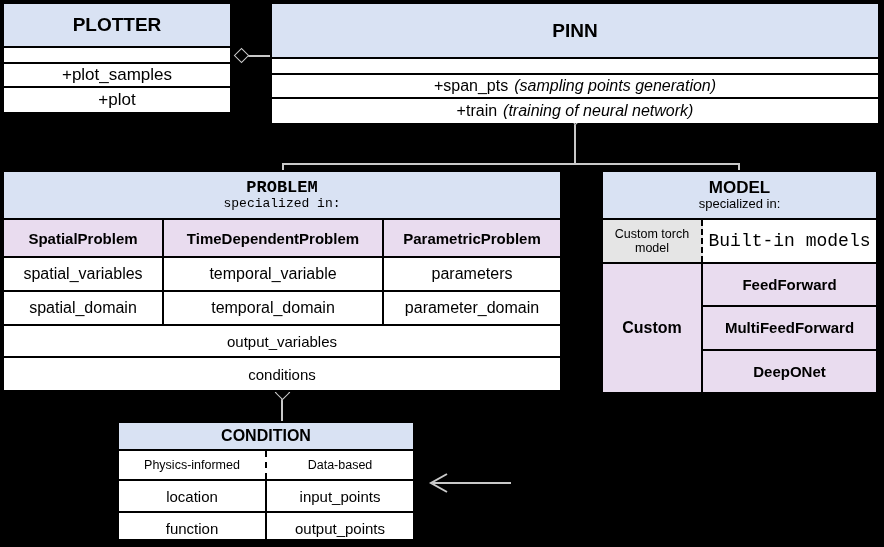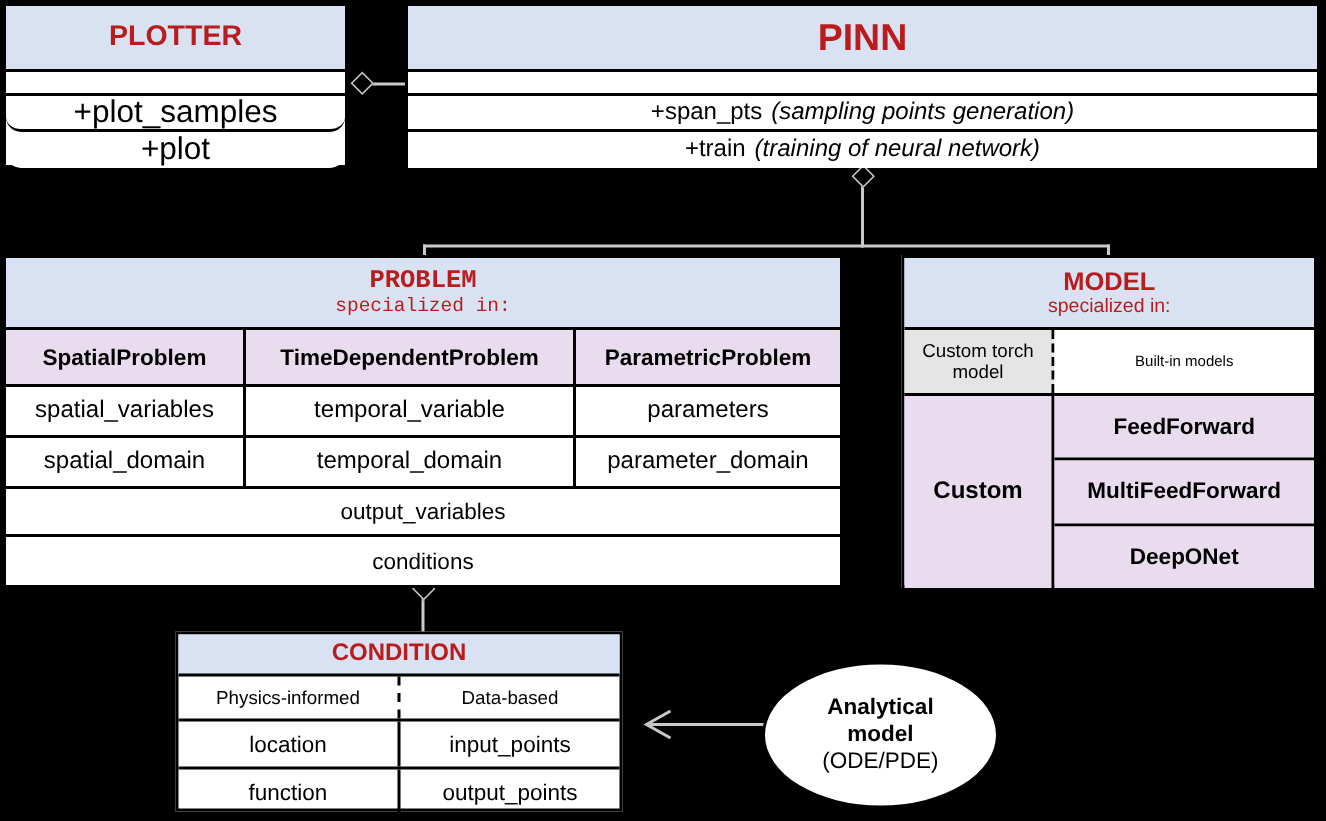--- a/index.html
+++ b/index.html
@@ -23,21 +23,21 @@
     position: absolute;
     box-sizing: border-box;
     border: 2px solid #000000;
     background: #ffffff;
     z-index: 5;
   }
   .hdr {
     background: #d9e2f3;
     text-align: center;
     font-weight: bold;
-    color: #b91c1c;
+    color: #000000;
     box-sizing: border-box;
     border-bottom: 2px solid #000000;
     display: flex;
     flex-direction: column;
     align-items: center;
     justify-content: center;
     line-height: 1.12;
   }
   .hdr .sub {
     font-weight: normal;
@@ -54,25 +54,25 @@
   }
   .rowline { border-bottom: 2px solid #000000; }
   .pink { background: #e9dcef; }
   .white { background: #ffffff; }
   .ital { font-style: italic; }
 
   
   #plotter { left: 2px; top: 2px; width: 230px; height: 110px; }
   #plotter .hdr { height: 44px; font-size: 19px; }
   #plotter .gap  { height: 14px; border-bottom: 2px solid #000; background:#fff; }
-  #plotter .row  { height: 24px; font-size: 21px; border-radius: 10px; }
+  #plotter .row  { height: 24px; font-size: 17px; }
 
   
   #pinn { left: 270px; top: 2px; width: 610px; height: 110px; }
-  #pinn .hdr { height: 44px; font-size: 25px; }
+  #pinn .hdr { height: 55px; font-size: 19px; }
   #pinn .gap  { height: 14px; border-bottom: 2px solid #000; background:#fff; }
   #pinn .row  { height: 24px; font-size: 16px; }
 
   
   #problem { left: 2px; top: 170px; width: 560px; height: 222px; }
   #problem .hdr { height: 48px; font-size: 17px; font-family: Liberation Mono, monospace; }
   #problem .grid3 { display: flex; }
   #problem .grid3 > div {
     flex: 0 0 auto;
     box-sizing: border-box;
@@ -93,21 +93,21 @@
   #model .subhdr .lcell {
     width: 100px; box-sizing: border-box;
     border-right: 2px dashed #000;
     display:flex; align-items:center; justify-content:center;
     text-align:center; font-size: 12.5px; line-height: 1.15;
     background:#e5e5e5;
   }
   #model .subhdr .rcell {
     flex: 1; box-sizing: border-box;
     display:flex; align-items:center; justify-content:center;
-    font-size: 10px; background:#ffffff;
+    font-size: 18px; background:#ffffff;font-family:Liberation Mono, monospace;
   }
   #model .body { display: flex; height: 128px; }
   #model .net {
     width: 100px; box-sizing: border-box;
     border-right: 2px solid #000;
     display:flex; align-items:center; justify-content:center;
     font-size: 16px; font-weight: bold;
     background:#e9dcef;
   }
   #model .stack { flex: 1; display:flex; flex-direction: column; }
@@ -278,19 +278,14 @@
     <div class="prow">
       <div class="lcell">location</div>
       <div class="rcell">input_points</div>
     </div>
     <div class="prow">
       <div class="lcell">function</div>
       <div class="rcell">output_points</div>
     </div>
   </div>
 
-  <div id="analytical">
-    <div class="t1">Analytical</div>
-    <div class="t1">model</div>
-    <div class="t2">(ODE/PDE)</div>
-  </div>
 
 </div>
 
 </body></html>

